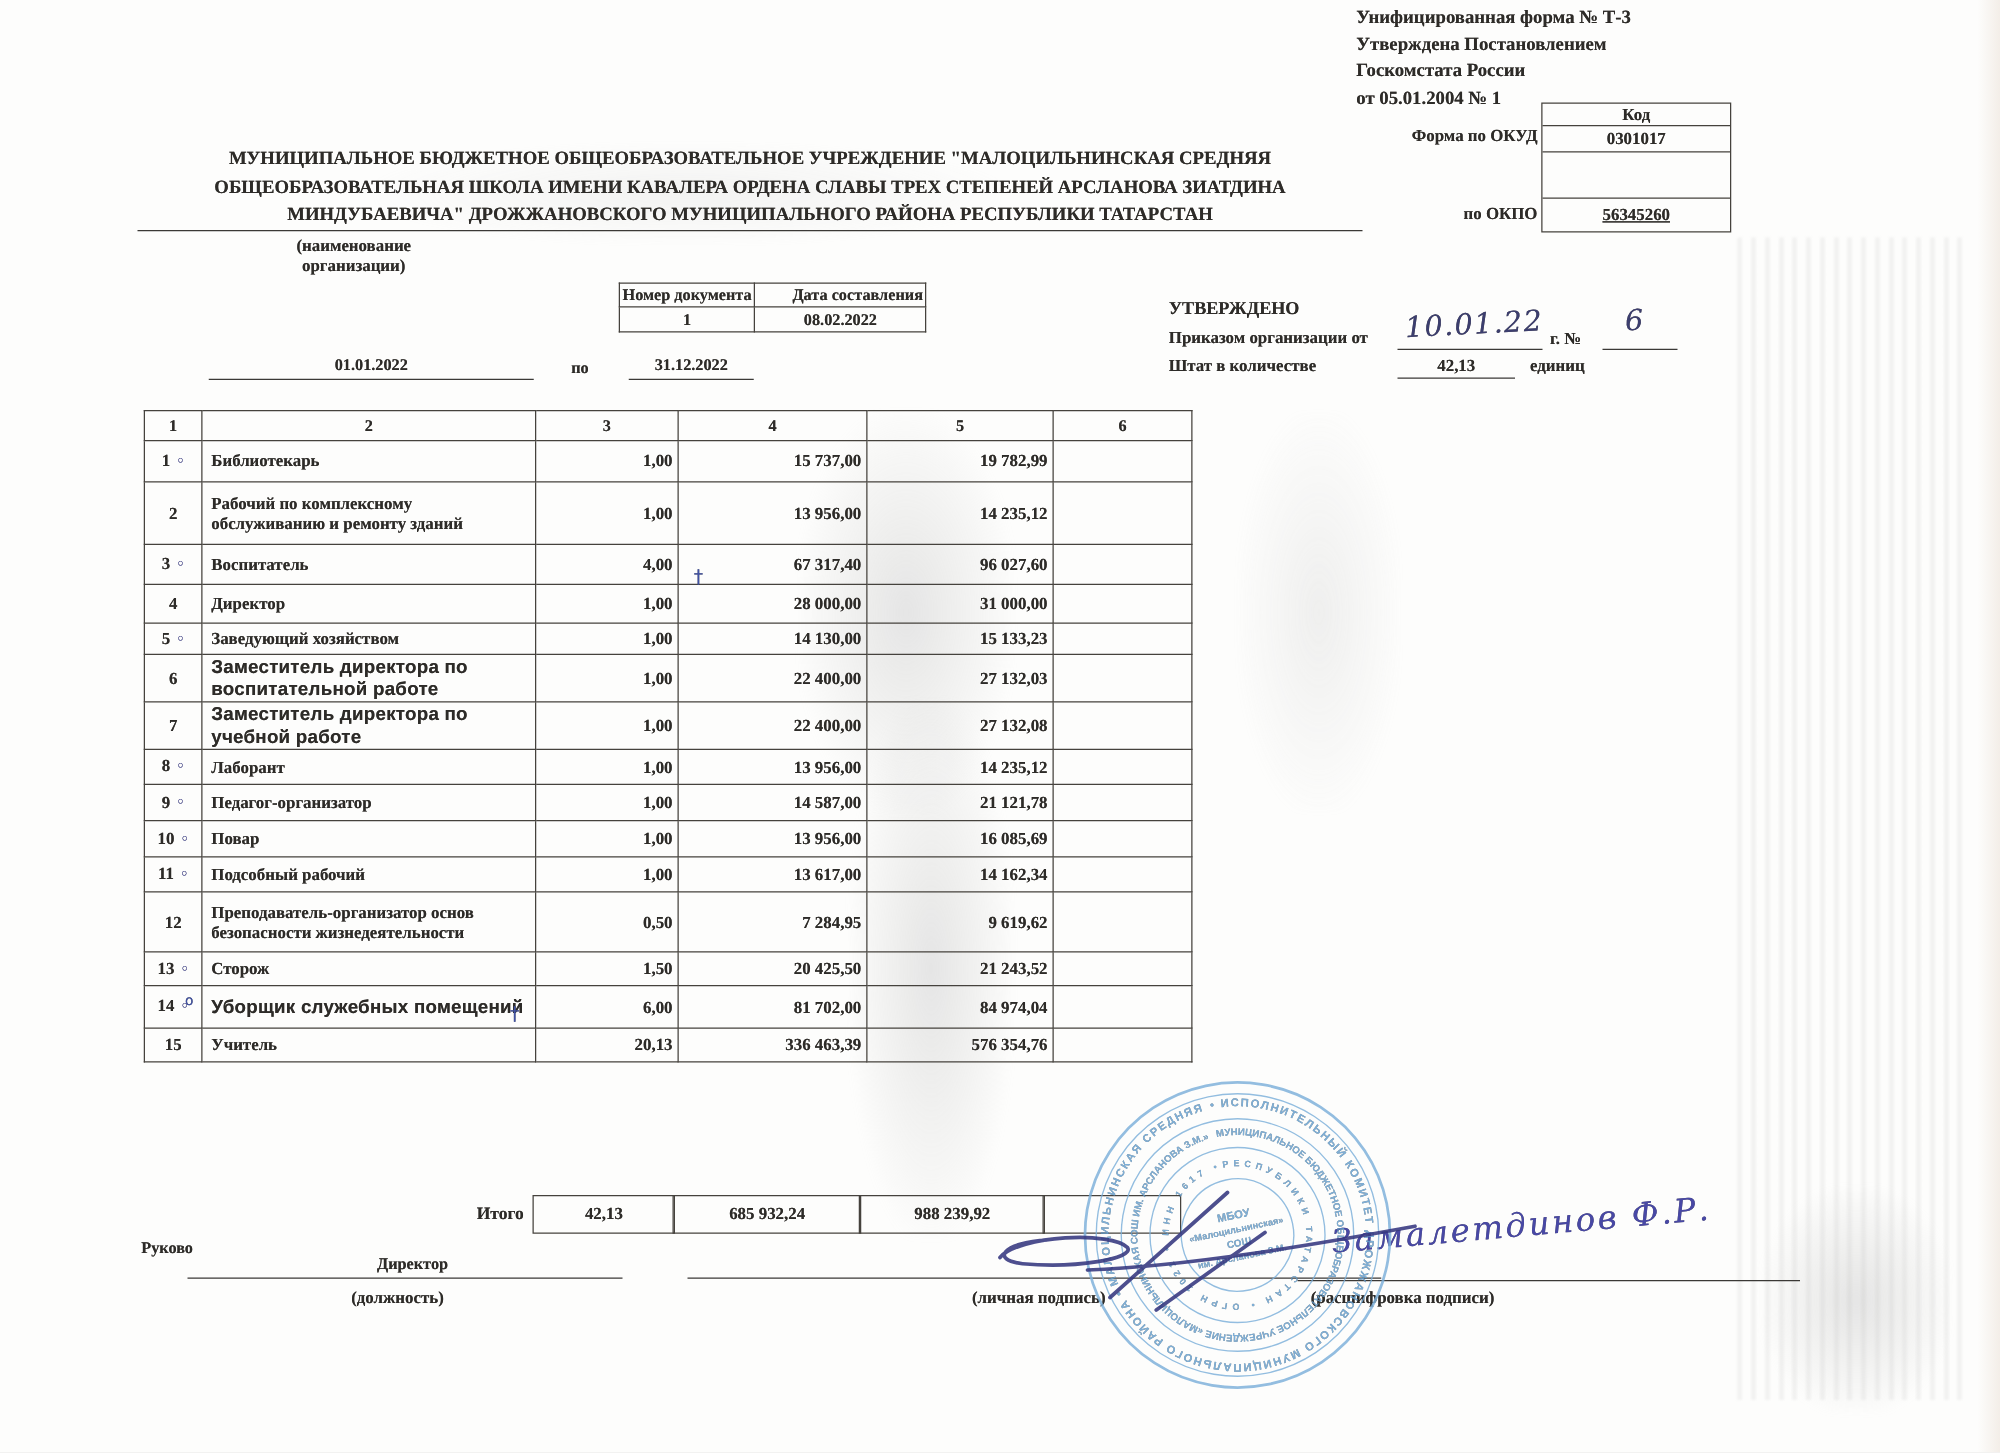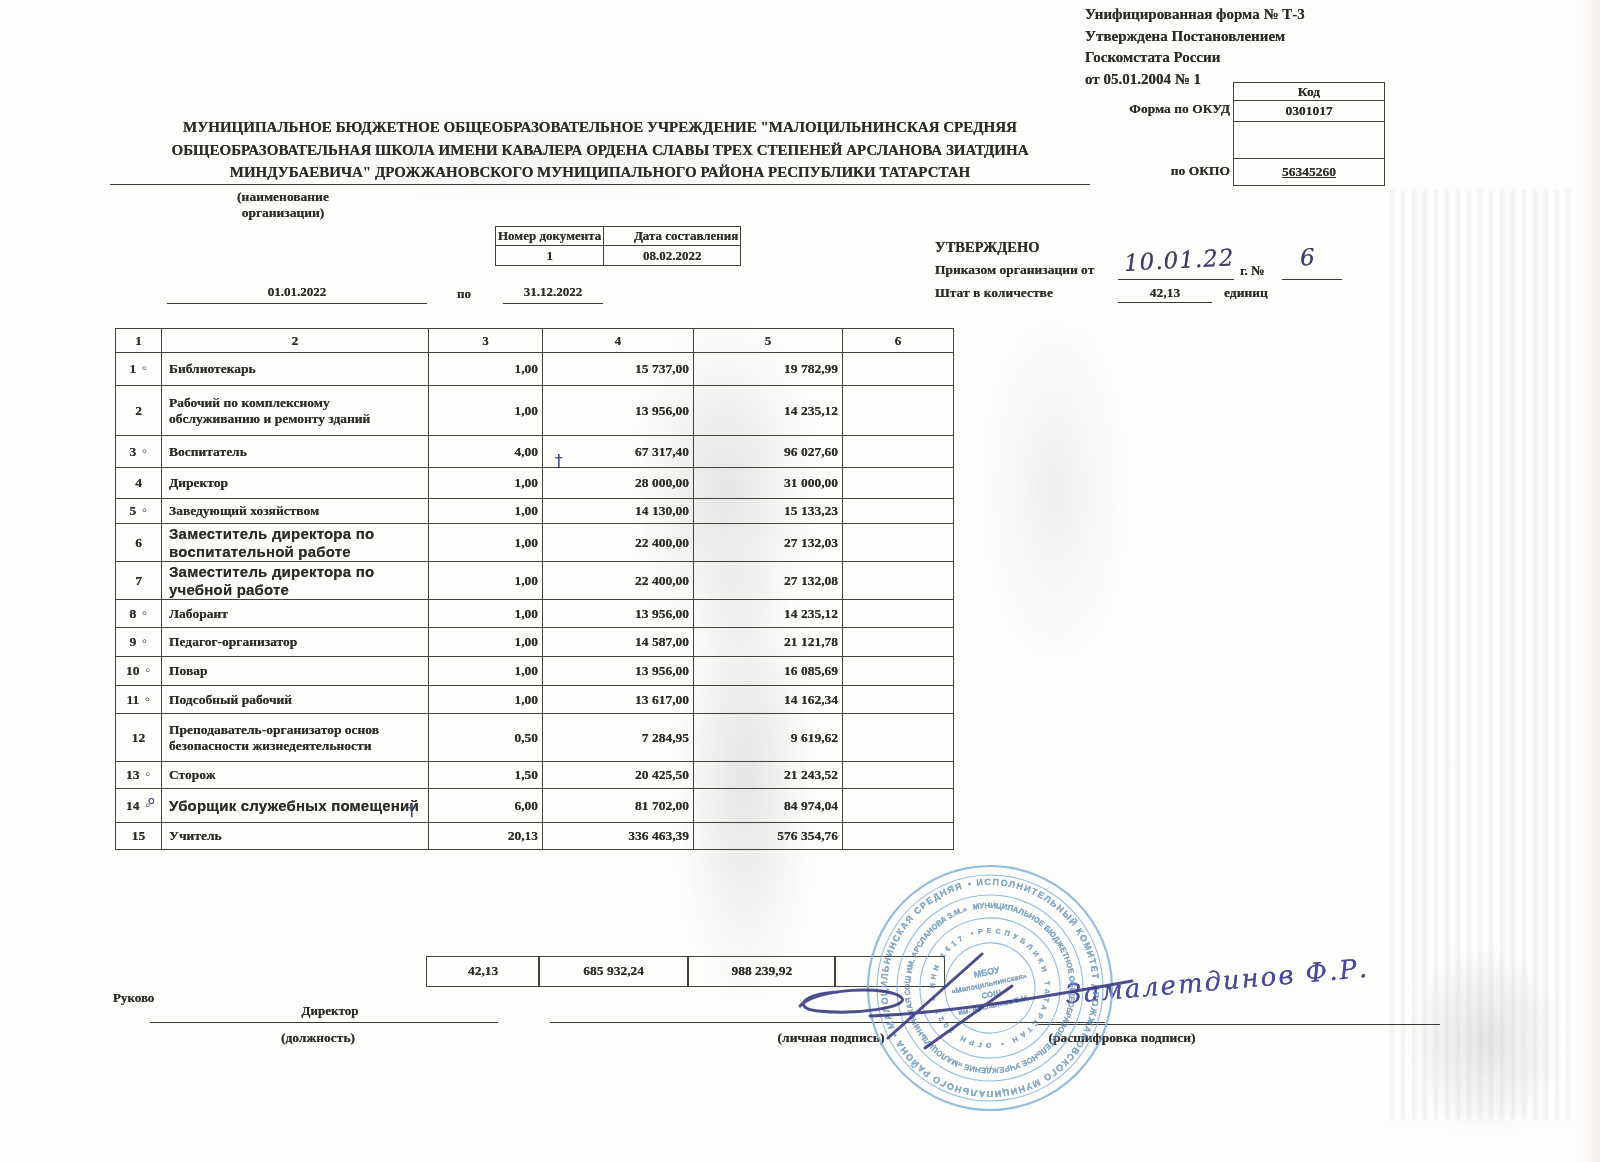--- a/index.html
+++ b/index.html
@@ -266,20 +266,21 @@
           <td class="c-num">15</td>
           <td class="c-title">Учитель</td>
           <td class="c-qty">20,13</td>
           <td class="c-rate">336 463,39</td>
           <td class="c-total">576 354,76</td>
           <td class="c-note"></td>
         </tr>
       </tbody>
   </table>
 
+  <div class="abs totlabel">Итого</div>
   <div class="abs totrow">
     <div class="tc" style="width:114px;">42,13</div>
     <div class="tc" style="width:151px;">685 932,24</div>
     <div class="tc" style="width:149px;">988 239,92</div>
     <div class="tc" style="width:111px;"></div>
   </div>
 
   <span class="ink-cross" style="left:555px;top:452px;">†</span>
   <span class="ink-cross" style="left:408px;top:802px;">†</span>
   <span class="ink-cross" style="left:148px;top:794px;font-size:11px;">o</span>

